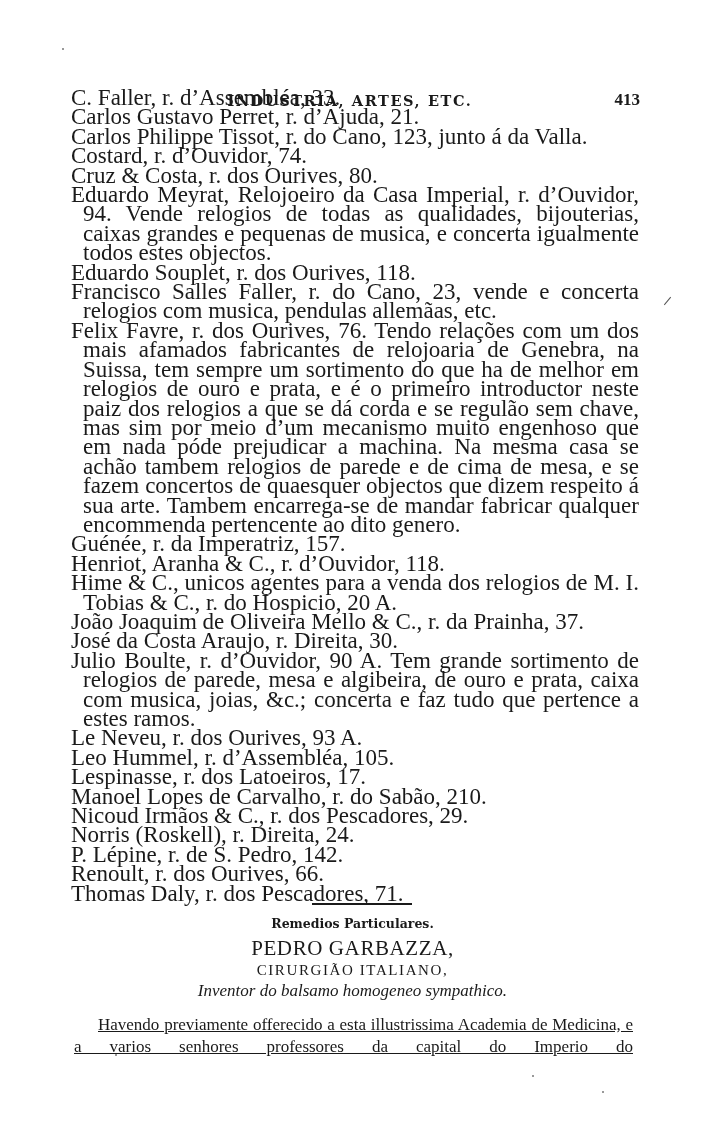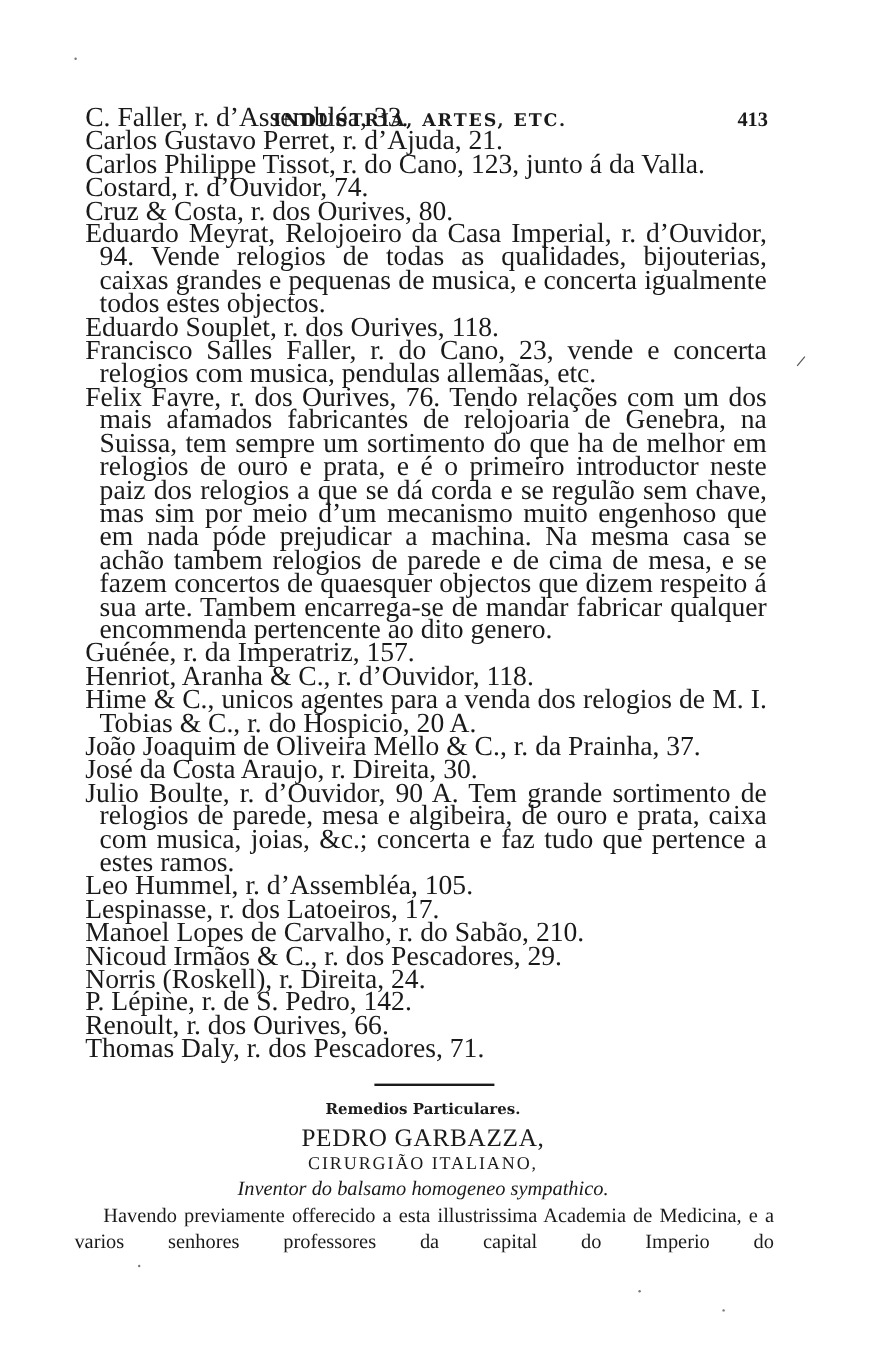--- a/index.html
+++ b/index.html
@@ -17,21 +17,21 @@
   .section { position: absolute; left: 60px; width: 585px; text-align: center; }
   .rule { position: absolute; left: 312px; top: 903px; width: 100px; height: 0;
           border-top: 2px solid #1a1a1a; }
   .section-title { top: 916px; font-family: "DejaVu Serif", serif; font-weight: bold;
                    font-size: 12.5px; }
   .person-name { top: 936px; font-size: 21px; letter-spacing: 0.6px; }
   .person-title { top: 962px; font-size: 15px; letter-spacing: 1.6px; text-transform: uppercase; }
   .person-subtitle { top: 981px; font-size: 17px; font-style: italic; }
   .body-text { position: absolute; left: 62px; top: 1002px; width: 583px;
                font-size: 17px; line-height: 21.5px; text-align: justify; text-align-last: justify; }
-  .body-text p { margin: 0; text-indent: 24px; }
+  .body-text p { margin: 12px; text-indent: 24px; text-decoration: underline; }
   .speck { position: absolute; width: 2px; height: 2px; background: #777; border-radius: 1px; }
   .slash { position: absolute; left: 667px; top: 296px; width: 1px; height: 10px;
            background: #555; transform: rotate(40deg); }
 </style>
 </head>
 <body>
 
 <div class="page">
 
   <div class="running-head">
@@ -48,20 +48,21 @@
     <div class="entry">Eduardo Meyrat, Relojoeiro da Casa Imperial, r. d’Ouvidor, 94. Vende relogios de todas as qualidades, bijouterias, caixas grandes e pequenas de musica, e concerta igualmente todos estes objectos.</div>
     <div class="entry">Eduardo Souplet, r. dos Ourives, 118.</div>
     <div class="entry">Francisco Salles Faller, r. do Cano, 23, vende e concerta relogios com musica, pendulas allemãas, etc.</div>
     <div class="entry">Felix Favre, r. dos Ourives, 76. Tendo relações com um dos mais afamados fabricantes de relojoaria de Genebra, na Suissa, tem sempre um sortimento do que ha de melhor em relogios de ouro e prata, e é o primeiro introductor neste paiz dos relogios a que se dá corda e se regulão sem chave, mas sim por meio d’um mecanismo muito engenhoso que em nada póde prejudicar a machina. Na mesma casa se achão tambem relogios de parede e de cima de mesa, e se fazem concertos de quaesquer objectos que dizem respeito á sua arte. Tambem encarrega-se de mandar fabricar qualquer encommenda pertencente ao dito genero.</div>
     <div class="entry">Guénée, r. da Imperatriz, 157.</div>
     <div class="entry">Henriot, Aranha &amp; C., r. d’Ouvidor, 118.</div>
     <div class="entry">Hime &amp; C., unicos agentes para a venda dos relogios de M. I. Tobias &amp; C., r. do Hospicio, 20 A.</div>
     <div class="entry">João Joaquim de Oliveira Mello &amp; C., r. da Prainha, 37.</div>
     <div class="entry">José da Costa Araujo, r. Direita, 30.</div>
     <div class="entry">Julio Boulte, r. d’Ouvidor, 90 A. Tem grande sortimento de relogios de parede, mesa e algibeira, de ouro e prata, caixa com musica, joias, &amp;c.; concerta e faz tudo que pertence a estes ramos.</div>
+    <div class="entry">Le Neveu, r. dos Ourives, 93 A.</div>
     <div class="entry">Leo Hummel, r. d’Assembléa, 105.</div>
     <div class="entry">Lespinasse, r. dos Latoeiros, 17.</div>
     <div class="entry">Manoel Lopes de Carvalho, r. do Sabão, 210.</div>
     <div class="entry">Nicoud Irmãos &amp; C., r. dos Pescadores, 29.</div>
     <div class="entry">Norris (Roskell), r. Direita, 24.</div>
     <div class="entry">P. Lépine, r. de S. Pedro, 142.</div>
     <div class="entry">Renoult, r. dos Ourives, 66.</div>
     <div class="entry">Thomas Daly, r. dos Pescadores, 71.</div>
   </div>
 

